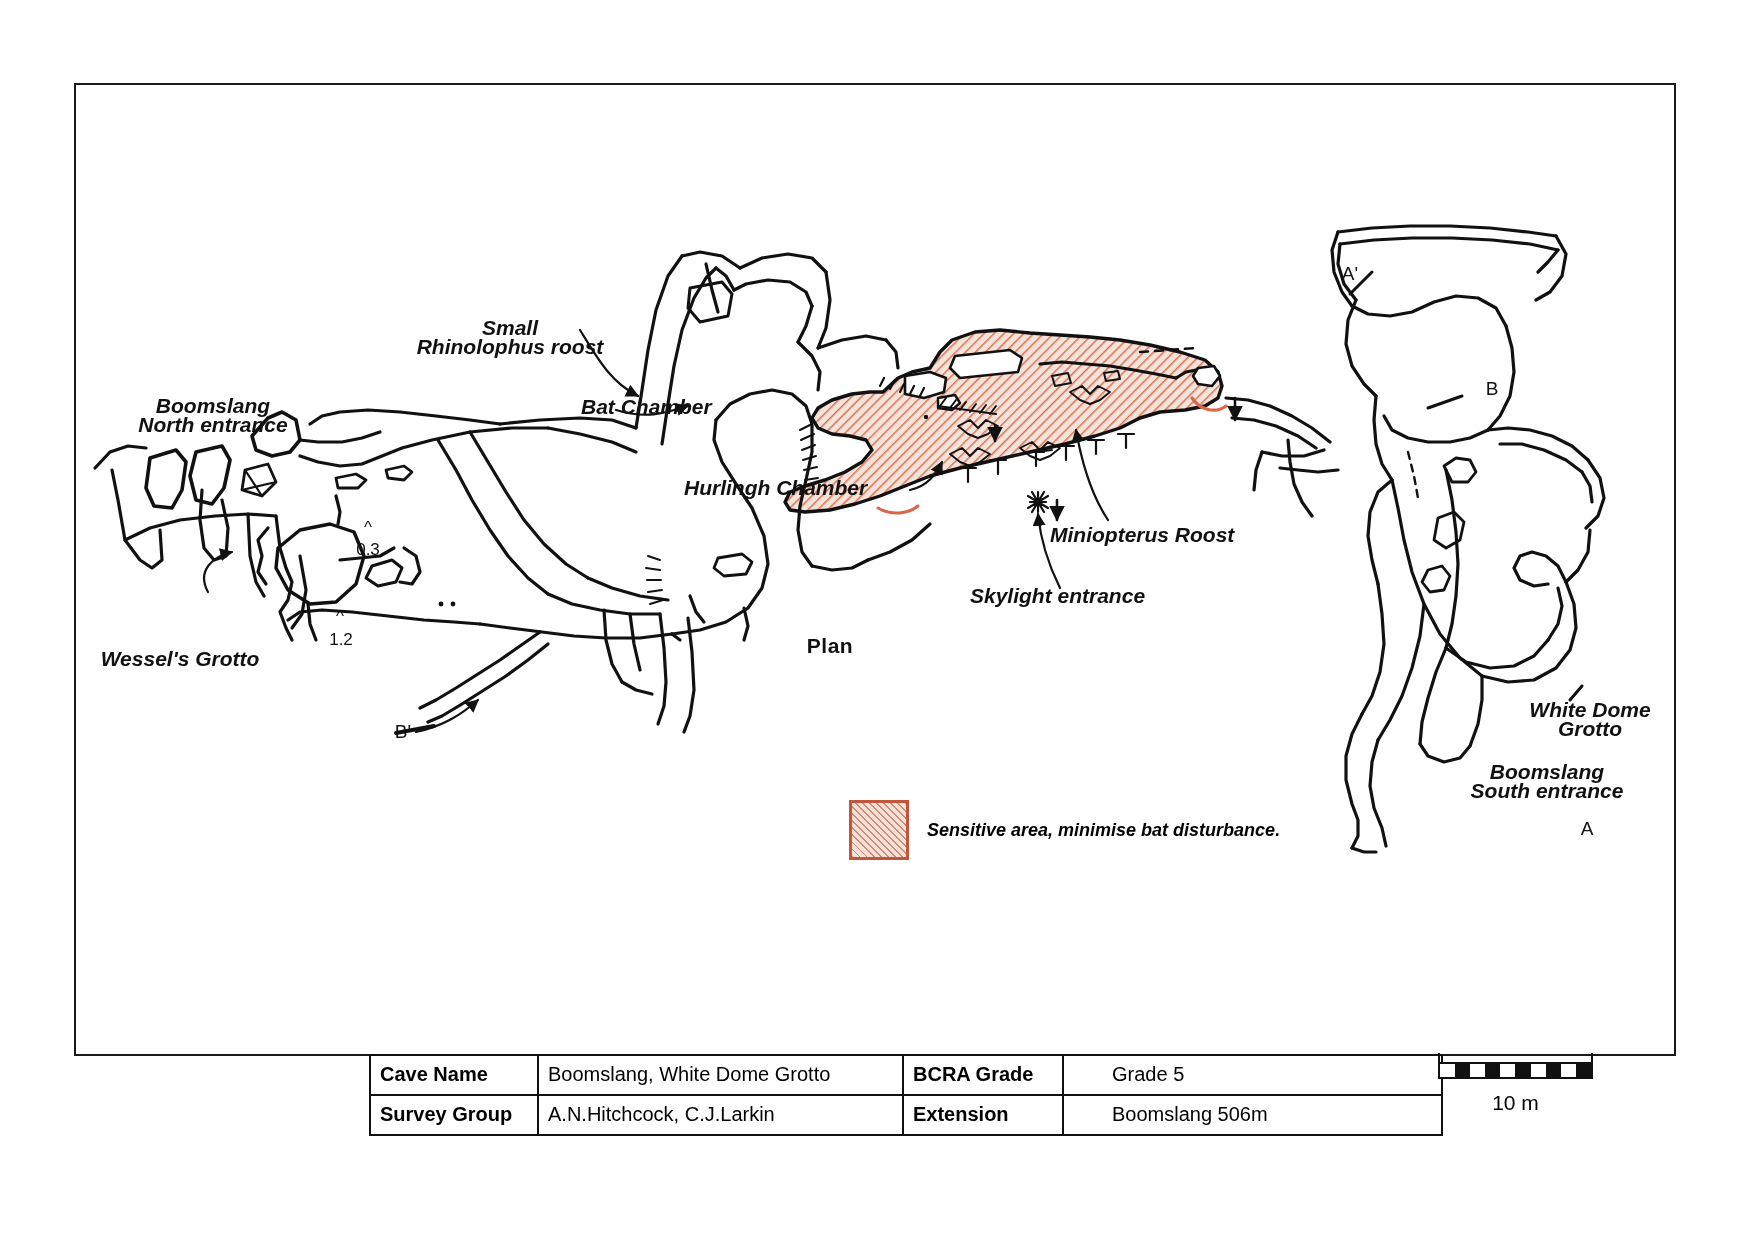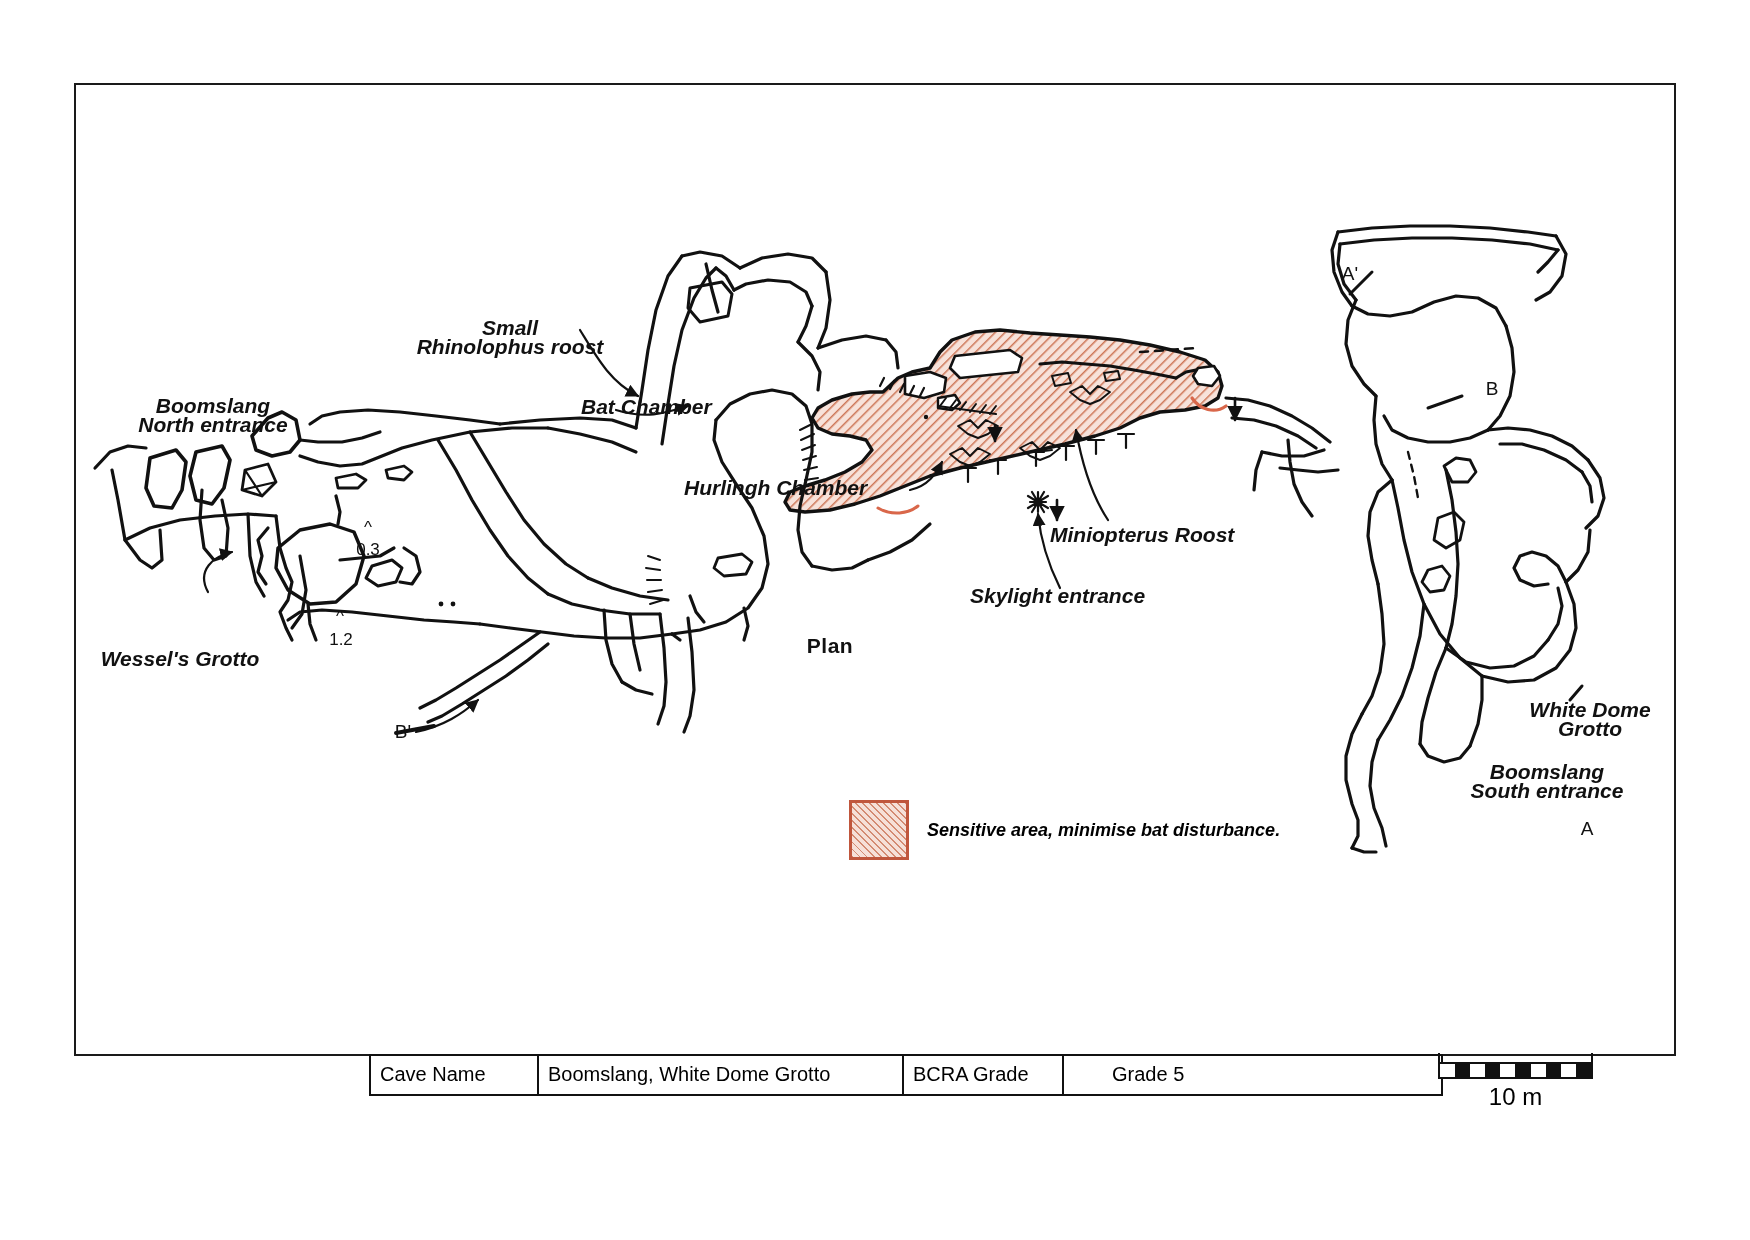--- a/index.html
+++ b/index.html
@@ -63,37 +63,37 @@
   }
   #info-table td{
     border:2px solid #111;
     font-size:20px;
     padding:3px 9px 5px 9px;
     height:30px;
     font-family:"Liberation Sans",sans-serif;
     white-space:nowrap;
     vertical-align:middle;
   }
-  #info-table td.k{font-weight:normal;border-radius:6px;}
+  #info-table td.k{font-weight:bold;border-radius:6px;}
   #info-table td.v{font-weight:normal;}
   #info-table td.c1{width:148px;}
   #info-table td.c2{width:345px;}
   #info-table td.c3{width:140px;}
   #info-table td.c4{width:320px;padding-left:48px;}
 
   
   #scalebar{position:absolute;left:1438px;top:1062px;width:155px;}
   #scalebar .bar{position:relative;height:17px;border:2px solid #111;box-sizing:border-box;display:flex;background:#fff;}
   #scalebar .bar span{flex:1 1 auto;}
   #scalebar .bar span.on{background:#111;}
   #scalebar .tickL,#scalebar .tickR{position:absolute;top:-9px;width:2px;height:11px;background:#111;}
   #scalebar .tickL{left:0;}
   #scalebar .tickR{right:0;}
   #scalebar .cap{
-    text-align:center;font-size:24px;margin-top:4px;
+    text-align:center;font-size:21px;margin-top:12px;
     font-family:"Liberation Sans",sans-serif;
   }
 </style>
 </head>
 <body>
 
 <div id="sheet">
 
   <div class="page-frame"></div>
 
@@ -397,20 +397,26 @@
     <div class="legend-text">Sensitive area, minimise bat disturbance.</div>
   </div>
 
   <table id="info-table">
     <tbody>
       <tr>
         <td class="k c1">Cave Name</td>
         <td class="v c2">Boomslang, White Dome Grotto</td>
         <td class="k c3">BCRA Grade</td>
         <td class="v c4">Grade 5</td>
+      </tr>
+      <tr>
+        <td class="k c1">Survey Group</td>
+        <td class="v c2">A.N.Hitchcock, C.J.Larkin</td>
+        <td class="k c3">Extension</td>
+        <td class="v c4">Boomslang 506m</td>
       </tr>
     </tbody>
   </table>
 
   <div id="scalebar">
     <div class="tickL"></div>
     <div class="tickR"></div>
     <div class="bar" id="scale-segments">
         <span></span>
         <span class="on"></span>

